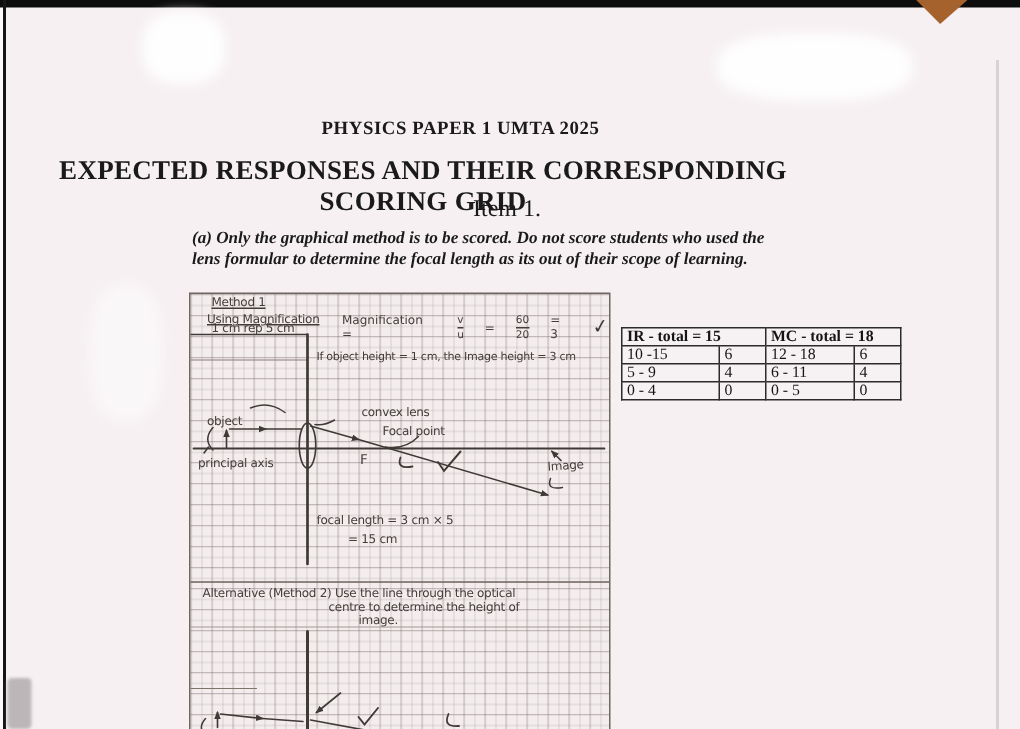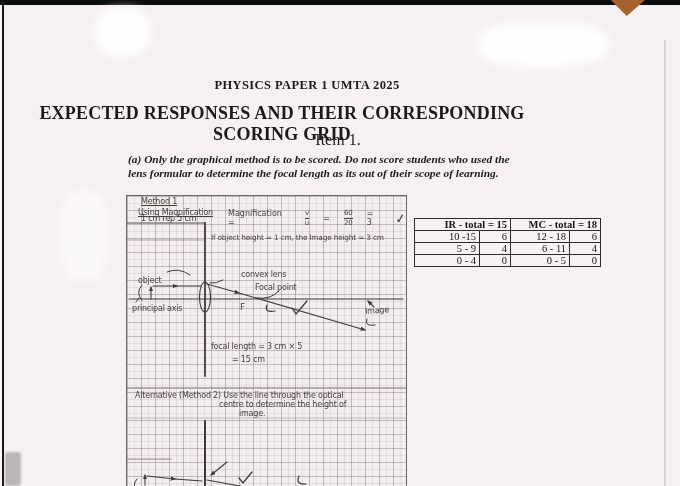--- a/index.html
+++ b/index.html
@@ -28,21 +28,21 @@
   .hw{position:absolute;font-family:"DejaVu Sans",sans-serif;color:#433d39;font-size:8px;letter-spacing:-0.2px;white-space:nowrap;}
   .hw.u{text-decoration:underline;}
   .hw.sm{font-size:7.4px;}
   .overlay{position:absolute;left:0;top:0;pointer-events:none;}
   .equation{position:absolute;left:101px;top:13px;display:flex;align-items:center;gap:14px;font-family:"DejaVu Sans",sans-serif;color:#433d39;font-size:8px;}
   .frac{display:inline-flex;flex-direction:column;align-items:center;line-height:1;font-size:7px;}
   .frac .bar{width:100%;border-top:1px solid #433d39;margin:1px 0;}
   .bigcheck{font-size:13px;transform:rotate(-8deg);color:#3f3a36;}
 
   .score-table{position:absolute;left:414px;top:218px;border-collapse:collapse;font-family:"Liberation Serif",serif;font-size:10.5px;color:#151515;background:#f6f1f2;}
-  .score-table th,.score-table td{border:1px solid #2b2b2b;padding:0 3px;text-align:right;height:11px;font-weight:normal;}
+  .score-table th,.score-table td{border:1px solid #2b2b2b;padding:0 3px;text-align:left;height:11px;font-weight:normal;}
   .score-table th{font-weight:bold;}
   .w1{min-width:58px;}.w2{min-width:24px;}.w3{min-width:52px;}.w4{min-width:24px;}
 </style>
 </head>
 <body>
 
 <div id="screen">
   <div class="paper"></div>
   <div class="topbar"></div>
   <div class="leftline"></div>

